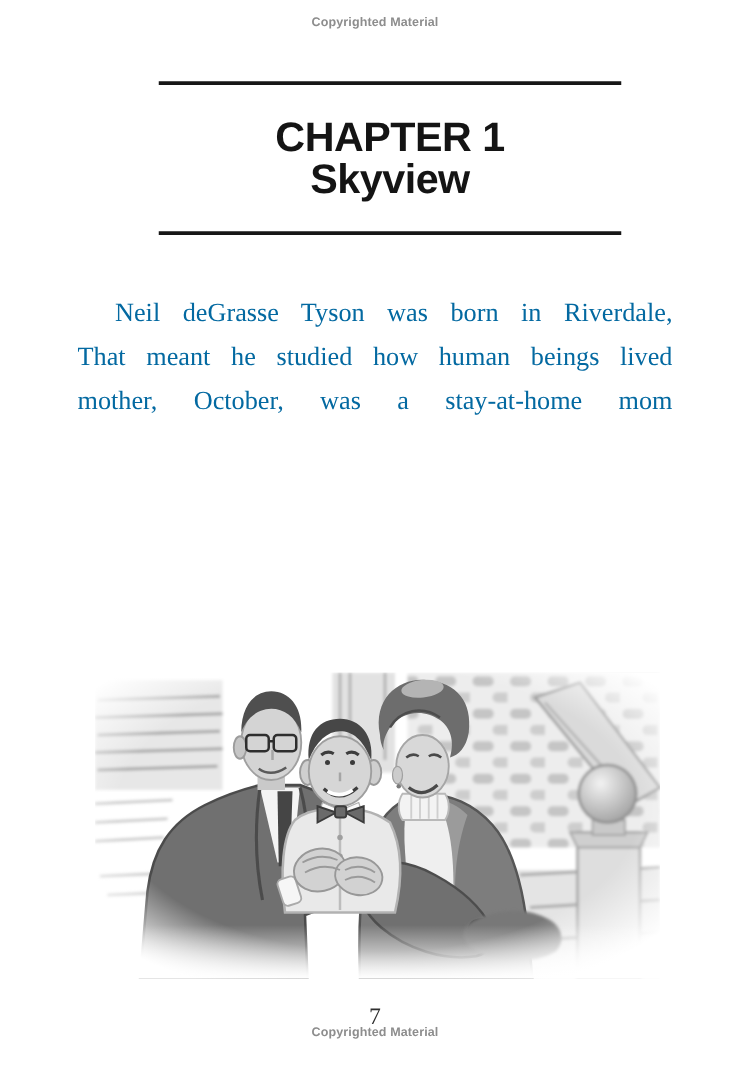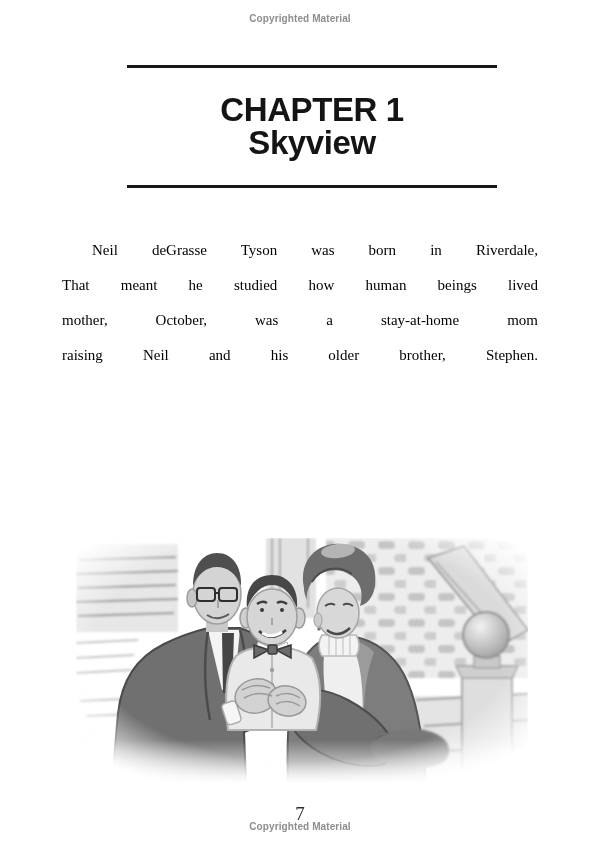--- a/index.html
+++ b/index.html
@@ -21,21 +21,21 @@
   .rule.bottom { top:185px; }
   .chapter {
     position:absolute; left:127px; width:370px; top:93px; text-align:center;
     font-family:"Liberation Sans", sans-serif; font-weight:800; color:#141414;
   }
   .chapter .chapter-label, .chapter .chapter-title {
     font-size:33px; line-height:33px; letter-spacing:-0.4px;
   }
   .body-text {
     position:absolute; left:62px; top:233px; width:476px;
-    color:#000000; font-size:15px;
+    color:#0369a1; font-size:21px;
   }
   .para-line {
     height:35px; line-height:35px; overflow:hidden;
     text-align:justify; text-align-last:justify;
   }
   .para-line::after { content:""; display:inline-block; width:100%; }
   .para-line.first { text-indent:30px; }
   .illustration {
     position:absolute; left:76px; top:538px; width:452px; height:245px;
   }
@@ -57,21 +57,20 @@
     <div class="chapter-label">CHAPTER 1</div>
     <div class="chapter-title">Skyview</div>
   </div>
 
   <div class="rule bottom"></div>
 
   <div class="body-text">
       <div class="para-line first">Neil deGrasse Tyson was born in Riverdale,</div>
       <div class="para-line">That meant he studied how human beings lived</div>
       <div class="para-line">mother, October, was a stay-at-home mom</div>
-      <div class="para-line">raising Neil and his older brother, Stephen.</div>
     </div>
 
   <svg class="illustration" viewBox="0 0 452 245" xmlns="http://www.w3.org/2000/svg" role="img" aria-label="Grayscale pencil illustration: father in glasses and dark suit holding baby Neil, mother with bouffant hair in coat, in front of a Bronx brick building with stone stoop railing and ball finial">
     <defs>
       <filter id="soft" x="-10%" y="-10%" width="120%" height="120%">
         <feGaussianBlur stdDeviation="1.1"></feGaussianBlur>
       </filter>
       <filter id="soft2" x="-10%" y="-10%" width="120%" height="120%">
         <feGaussianBlur stdDeviation="0.5"></feGaussianBlur>
       </filter>

